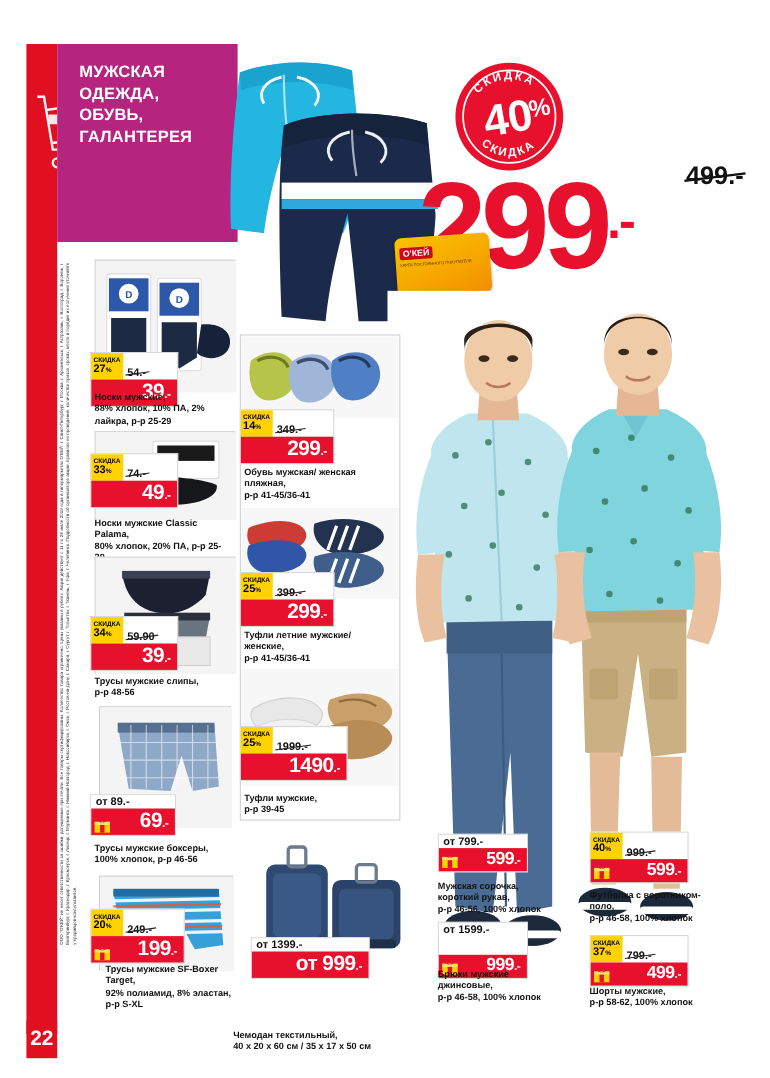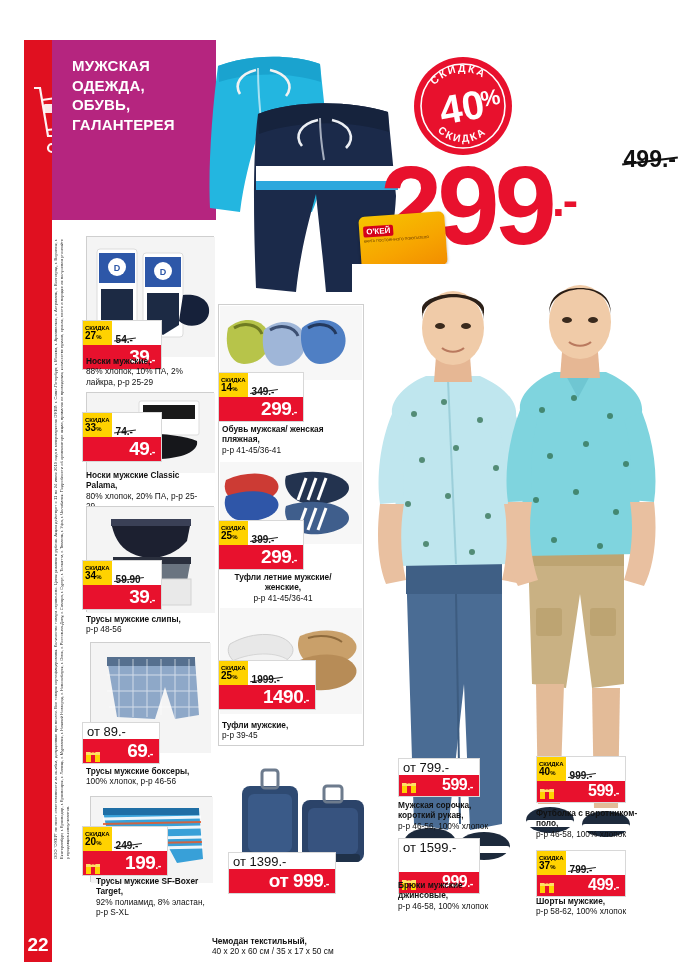--- a/index.html
+++ b/index.html
@@ -63,21 +63,21 @@
     background: #f2f2f2;
     overflow: hidden;
   }
   .caption {
     position: absolute;
     font-size: 8.3px;
     line-height: 1.25;
     font-weight: bold;
     color: #111;
   }
-  .caption .sub { font-weight: normal; }
+  .caption .sub { font-weight: bold; }
 
   
   .pricebox {
     position: absolute;
     display: flex; flex-direction: column;
     background: #ffffff;
     border: 1px solid #d8d8d8;
   }
   .disc-row { display: flex; align-items: stretch; }
   .disc {
@@ -115,21 +115,21 @@
     padding: 2px 6px 3px 6px;
     text-align: right;
     letter-spacing: -0.5px;
     position: relative;
   }
   .newprice small { font-size: 11px; }
   .pricebox.small .newprice { font-size: 16px; }
   .from-row {
     background: #fff;
     color: #111;
-    font-size: 13px; font-weight: normal;
+    font-size: 10px; font-weight: bold;
     padding: 1px 4px 0 4px;
   }
   .giftbox {
     position: absolute; left: 2px; bottom: 2px;
     width: 16px; height: 14px;
   }
 
   
   .hero-shorts {
     position: absolute; left: 200px; top: 48px;
@@ -575,21 +575,21 @@
   <div class="pricebox" style="left:218px; top:520px; width:86px;">
     <div class="disc-row">
       <div class="disc">
         <span>СКИДКА</span>
         <span class="pct"><span>25</span><small>%</small></span>
       </div>
       <div class="oldprice">399.-</div>
     </div>
     <div class="newprice"><span>299</span><small>.-</small></div>
   </div>
-  <div class="caption" style="left:222px; top:572px; width:122px;text-align:center;">
+  <div class="caption" style="left:222px; top:572px; width:122px;">
     <div>Туфли летние мужские/женские,</div>
     <div class="sub">р-р 41-45/36-41</div>
   </div>
 
   <div class="photo" style="left:220px; top:608px; width:142px; height:106px;">
     <svg viewBox="0 0 142 106" width="142" height="106">
       <rect width="142" height="106" fill="#f7f7f7"></rect>
       <path d="M10 36 C34 22, 64 24, 72 38 C78 50, 56 62, 30 60 C14 58, 4 46, 10 36 Z" fill="#e8e8e8" stroke="#d0d0d0"></path>
       <path d="M10 54 C34 42, 64 44, 72 56 C78 68, 56 80, 30 78 C14 76, 4 64, 10 54 Z" fill="#f2f2f2" stroke="#d6d6d6"></path>
       <path d="M80 28 C104 18, 130 22, 136 36 C140 48, 120 60, 96 58 C82 56, 74 40, 80 28 Z" fill="#c9a06a"></path>

